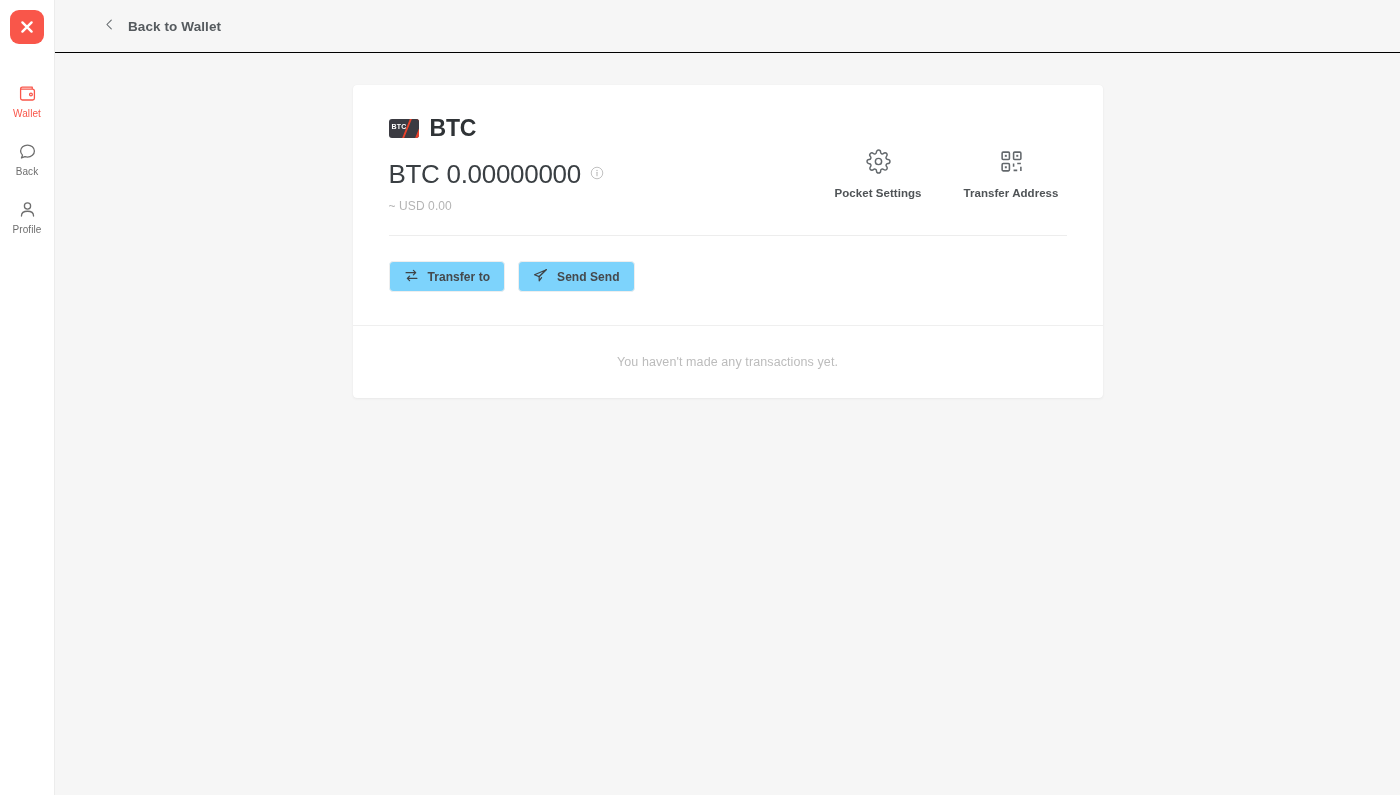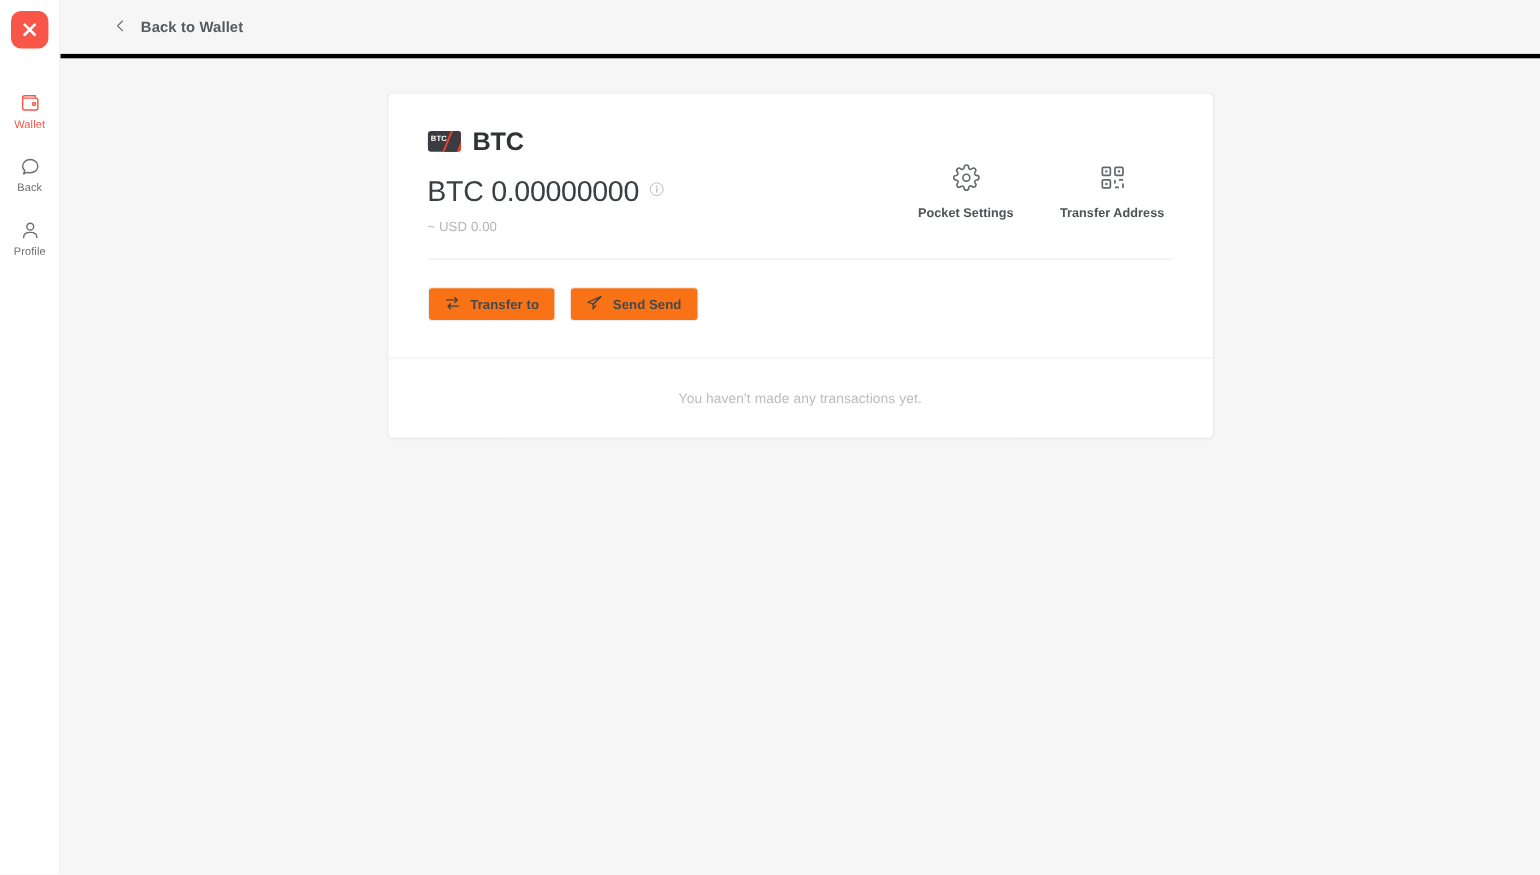--- a/index.html
+++ b/index.html
@@ -75,21 +75,21 @@
     flex: 1;
     height: 795px;
     display: flex;
     flex-direction: column;
     background: #f6f6f6;
   }
 
   .topbar {
     height: 53px;
     min-height: 53px;
-    border-bottom: 4px solid #000000;
+    border-bottom: 1px solid #000000;
     display: flex;
     align-items: center;
     padding-left: 48px;
   }
 
   .back-link {
     display: flex;
     align-items: center;
     gap: 12px;
     cursor: pointer;
@@ -237,21 +237,21 @@
     gap: 13px;
     padding: 25px 36px 33px 36px;
   }
 
   .btn {
     display: flex;
     align-items: center;
     gap: 9px;
     height: 31px;
     padding: 0 14px;
-    background: #f97316;
+    background: #7dd3fc;
     border: 1px solid #eeeeee;
     border-radius: 4px;
     cursor: pointer;
     font-family: inherit;
   }
   .btn .btn-label {
     font-size: 12px;
     font-weight: bold;
     color: #45494c;
     letter-spacing: 0.05px;

